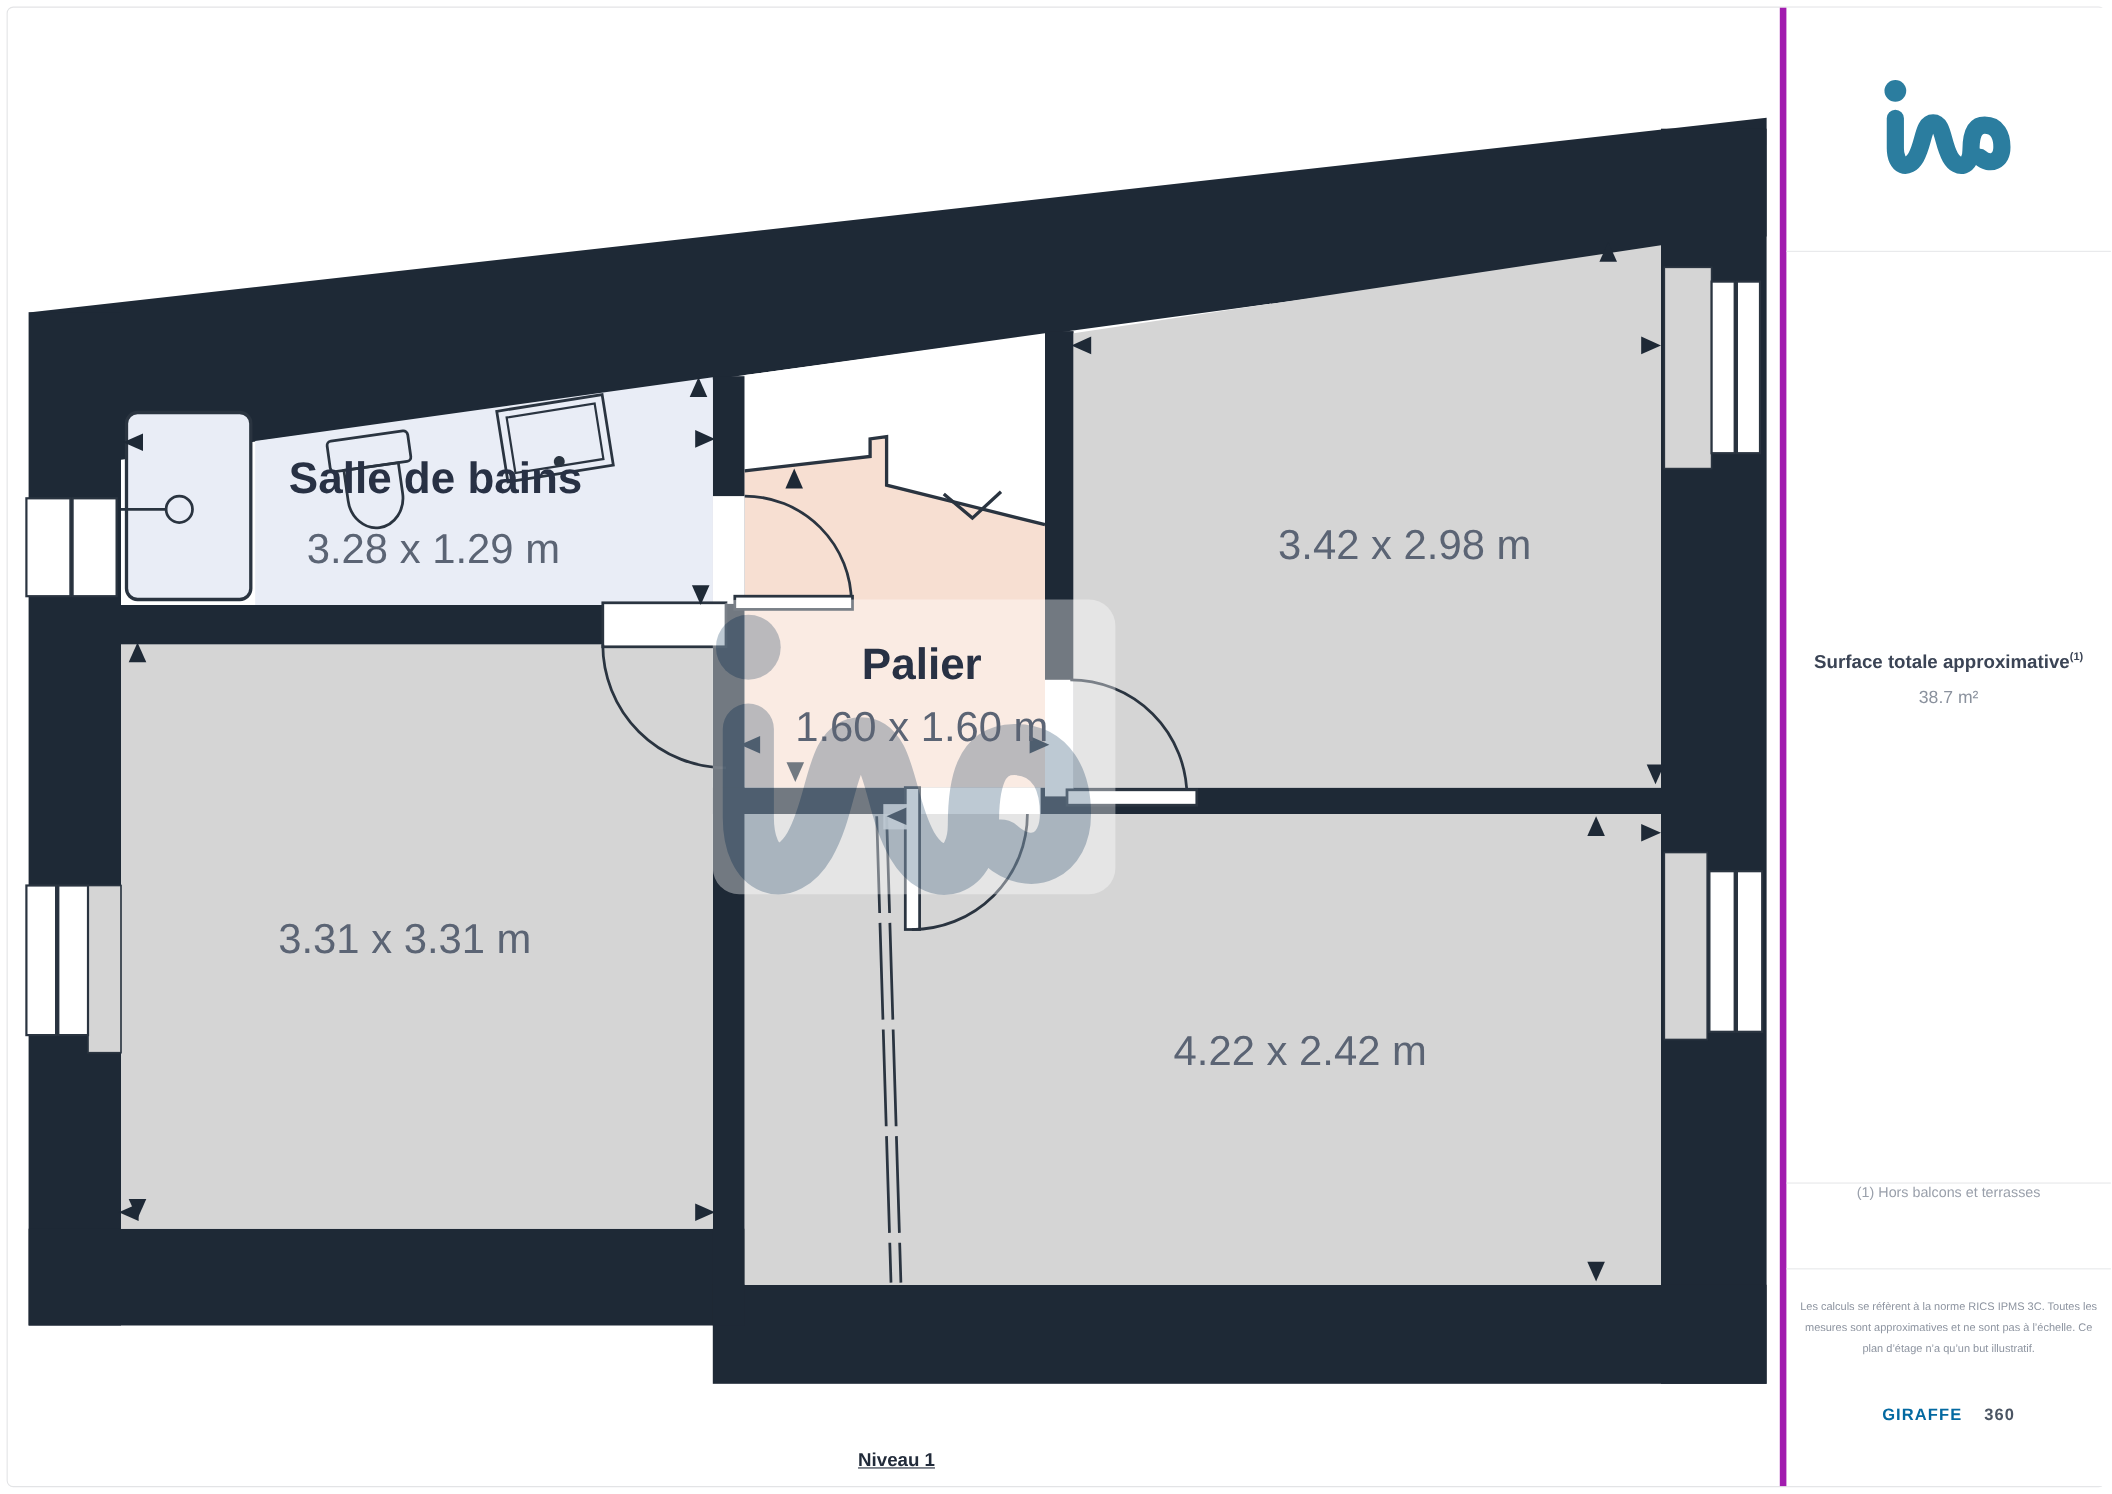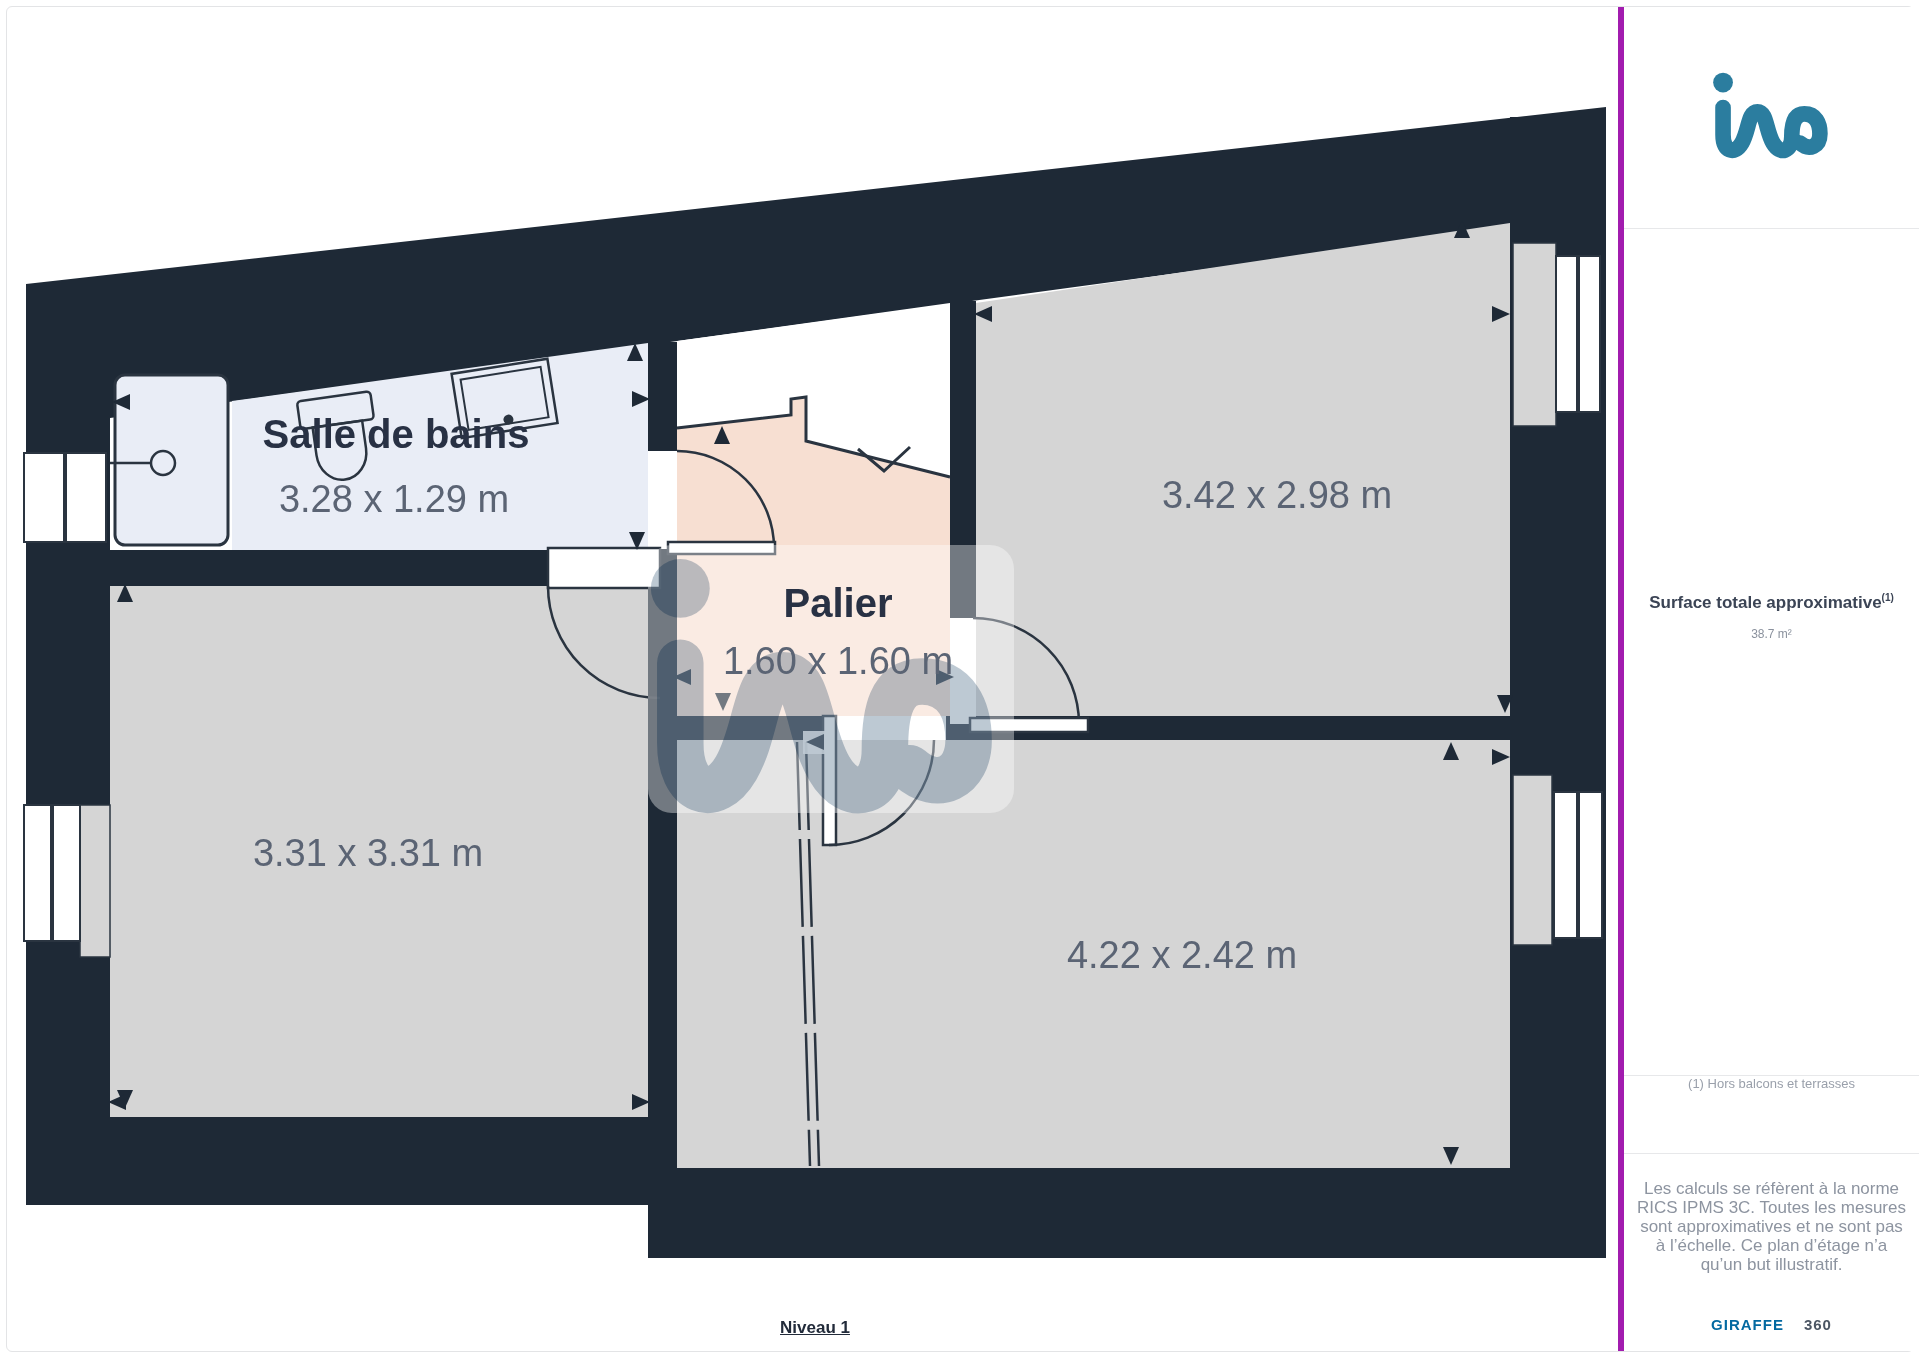--- a/index.html
+++ b/index.html
@@ -4,25 +4,25 @@
 <style>
   html,body{margin:0;padding:0;background:#ffffff;}
   body{width:1920px;height:1358px;position:relative;font-family:"Liberation Sans",sans-serif;overflow:hidden;}
   .page-border{position:absolute;left:6px;top:6px;width:1906px;height:1344px;border:1px solid #e3e4e6;border-radius:6px;pointer-events:none;}
   .plan-svg{position:absolute;left:0;top:0;}
   .sidebar{position:absolute;left:1618px;top:7px;width:295px;height:1344px;border-left:6px solid #a21caf;background:#ffffff;}
   .logo-box{position:absolute;left:0;top:0;width:100%;height:221px;border-bottom:1px solid #e7e8ea;display:flex;align-items:center;justify-content:center;}
   .surface-block{position:absolute;left:0;top:585px;width:100%;text-align:center;}
   .surface-title{font-size:17px;font-weight:bold;color:#3b4455;}
   .surface-title sup{font-size:10px;}
-  .surface-value{margin-top:14px;font-size:12px;color:#8a919d;}
+  .surface-value{margin-top:14px;font-size:16px;color:#8a919d;}
   .note-box{position:absolute;left:0;top:1068px;width:100%;height:77px;border-top:1px solid #e7e8ea;border-bottom:1px solid #e7e8ea;display:flex;align-items:flex-start;justify-content:center;}
   .note-text{font-size:13px;color:#9aa0ab;}
   .legal-block{position:absolute;left:0;top:1172px;width:100%;text-align:center;}
-  .legal-text{margin:0 auto;width:272px;font-size:17px;line-height:19px;color:#8d94a0;}
+  .legal-text{margin:0 auto;width:272px;font-size:10px;line-height:19px;color:#8d94a0;}
   .brand{margin-top:42px;font-size:15px;letter-spacing:1px;}
   .brand .b1{color:#0369a1;font-weight:bold;}
   .brand .b2{color:#4b5563;font-weight:bold;margin-left:20px;}
   .niveau{position:absolute;left:640px;top:1318px;width:350px;text-align:center;font-size:17px;font-weight:bold;color:#222b3a;text-decoration:underline;}
   .room-name{font-weight:bold;font-size:40px;fill:#283144;}
   .room-dim{font-size:38px;fill:#5b6474;}
 </style>
 </head>
 <body>
 

